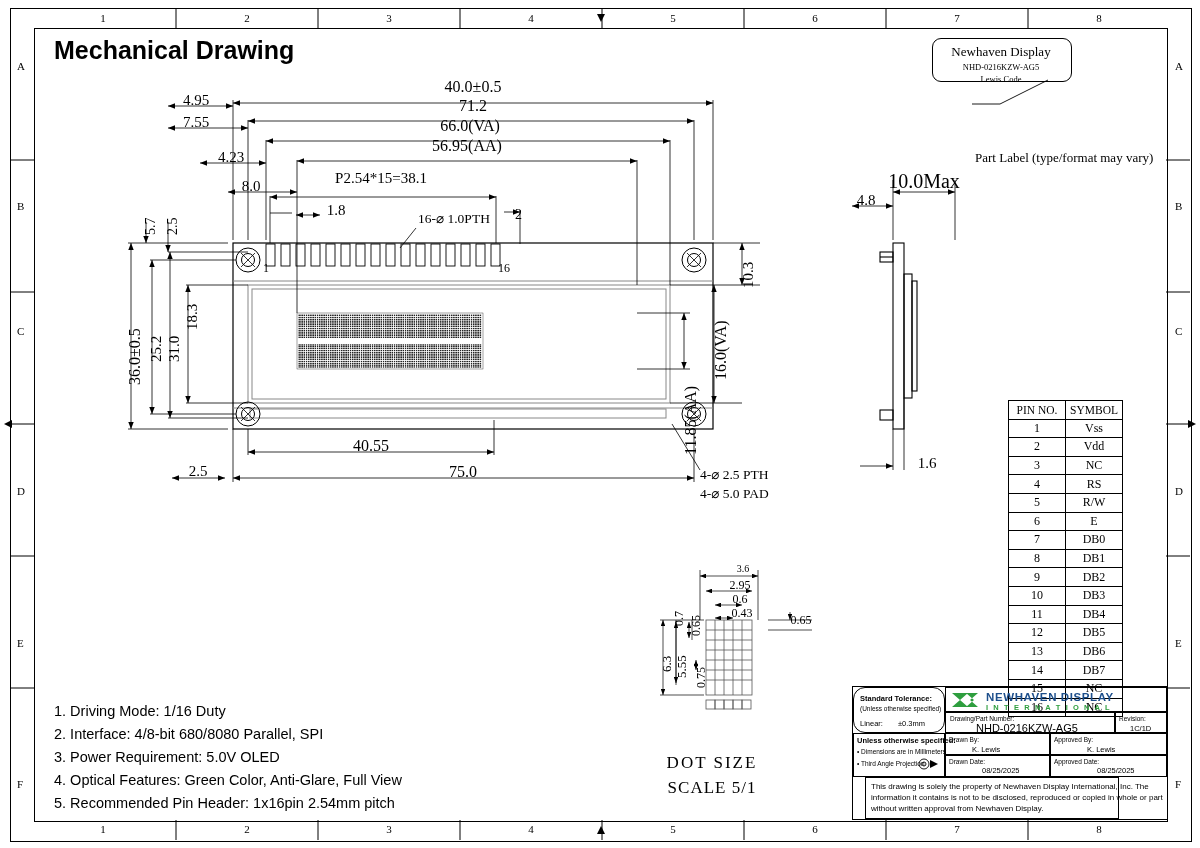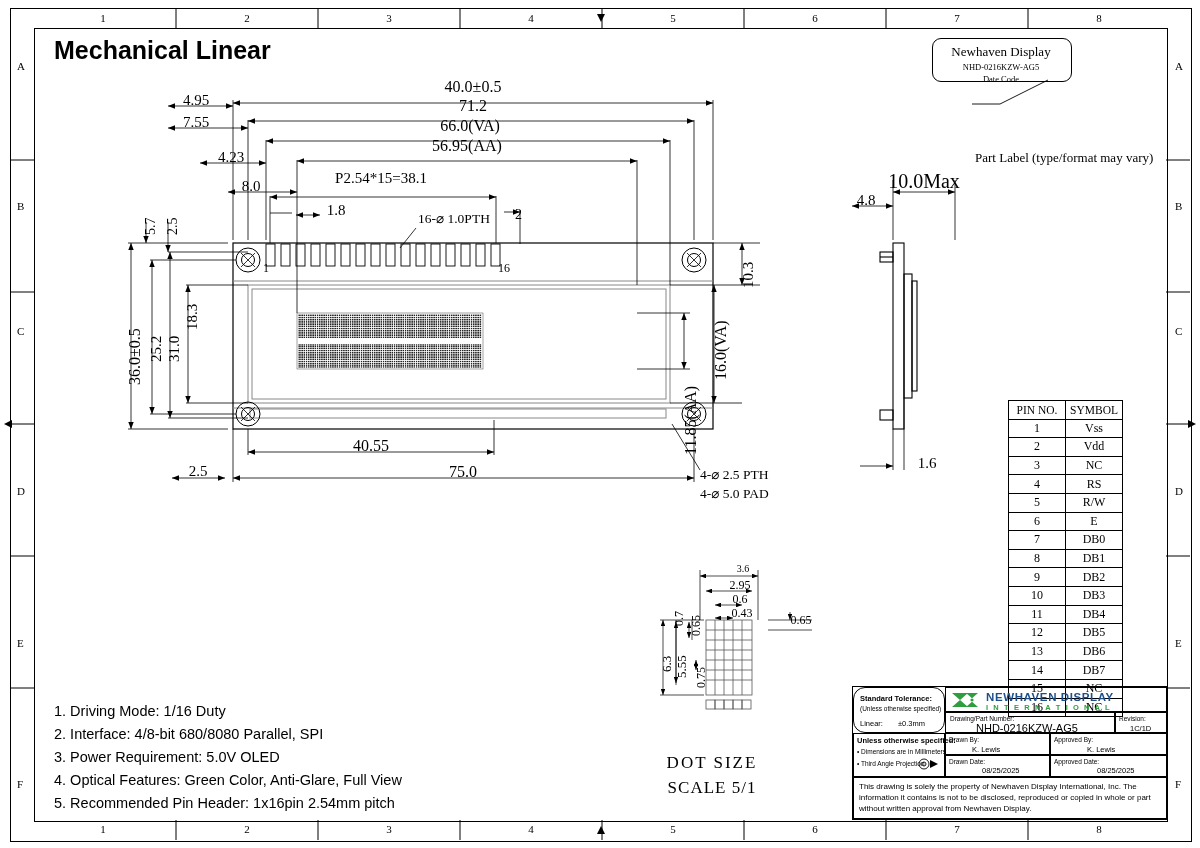--- a/index.html
+++ b/index.html
@@ -109,26 +109,26 @@
   <div class="txt zone-lbl" style="left:17px;top:637px">E</div>
   <div class="txt zone-lbl" style="left:17px;top:778px">F</div>
 
   <div class="txt zone-lbl" style="left:1175px;top:60px">A</div>
   <div class="txt zone-lbl" style="left:1175px;top:200px">B</div>
   <div class="txt zone-lbl" style="left:1175px;top:325px">C</div>
   <div class="txt zone-lbl" style="left:1175px;top:485px">D</div>
   <div class="txt zone-lbl" style="left:1175px;top:637px">E</div>
   <div class="txt zone-lbl" style="left:1175px;top:778px">F</div>
 
-  <div class="txt title">Mechanical Linear</div>
+  <div class="txt title">Mechanical Drawing</div>
 
   <div class="abs partbox"></div>
   <div class="txt" style="left:1001px;top:44px;font-size:13px;transform:translateX(-50%);">Newhaven Display</div>
   <div class="txt" style="left:1001px;top:62px;font-size:8.5px;transform:translateX(-50%);">NHD-0216KZW-AG5</div>
-  <div class="txt" style="left:1001px;top:74px;font-size:8.5px;transform:translateX(-50%);">Date Code</div>
+  <div class="txt" style="left:1001px;top:74px;font-size:8.5px;transform:translateX(-50%);">Lewis Code</div>
   <svg width="1200" height="848">
     <g stroke="#000" stroke-width="0.9" fill="none">
       <line x1="1048" y1="80" x2="1000" y2="104"></line>
       <line x1="1000" y1="104" x2="972" y2="104"></line>
     </g>
   </svg>
   <div class="txt" style="left:975px;top:106px;font-size:13px;margin-top:44px;">Part Label (type/format may vary)</div>
 
   <svg width="1200" height="848">
 
@@ -529,18 +529,18 @@
     </div>
     <div class="tb-cell" style="left:92px;top:68px;width:105px;height:22px;">
       <div class="txt tiny" style="left:3px;top:2px;font-family:'Liberation Sans',sans-serif">Drawn Date:</div>
       <div class="txt tiny2" style="left:36px;top:10px;font-family:'Liberation Sans',sans-serif">08/25/2025</div>
     </div>
     <div class="tb-cell" style="left:197px;top:68px;width:117px;height:22px;">
       <div class="txt tiny" style="left:3px;top:2px;font-family:'Liberation Sans',sans-serif">Approved Date:</div>
       <div class="txt tiny2" style="left:46px;top:10px;font-family:'Liberation Sans',sans-serif">08/25/2025</div>
     </div>
 
-    <div class="tb-cell" style="left:0;top:90px;width:314px;height:42px;padding-left:24px;">
+    <div class="tb-cell" style="left:12px;top:90px;width:254px;height:42px;padding-left:24px;">
       <div style="position:absolute;left:5px;top:4px;width:302px;font-size:8px;line-height:1.35;font-family:'Liberation Sans',sans-serif;">This drawing is solely the property of Newhaven Display International, Inc. The information it contains is not to be disclosed, reproduced or copied in whole or part without written approval from Newhaven Display.</div>
     </div>
   </div>
 
 </div>
 
 </body></html>

